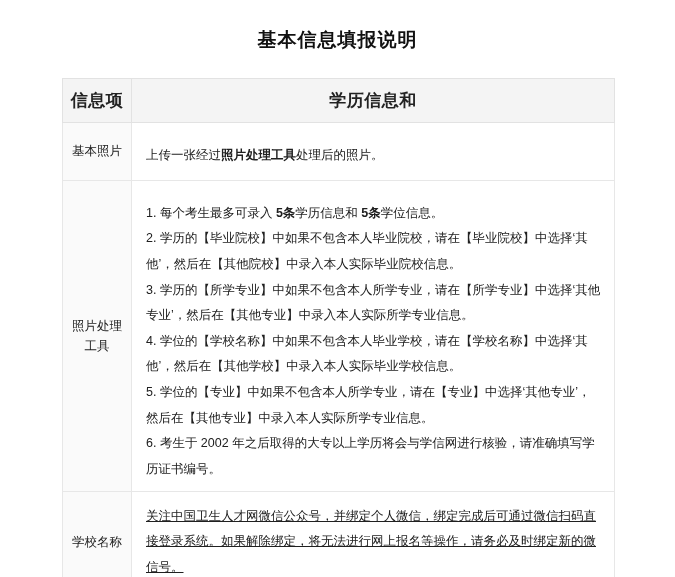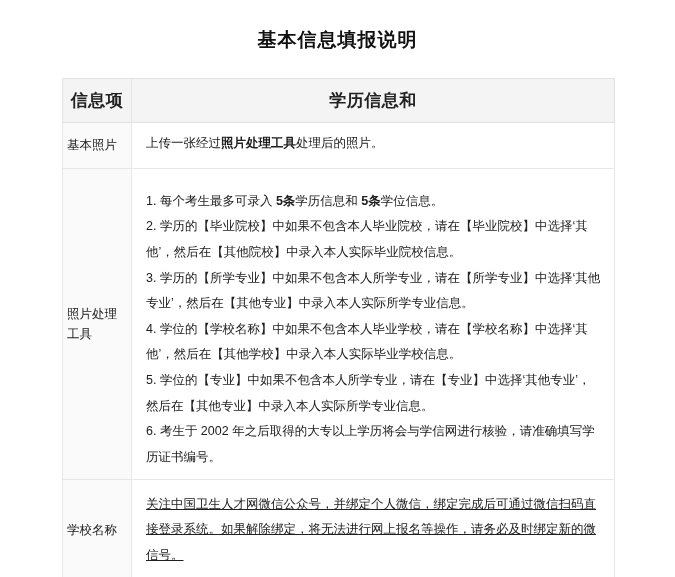--- a/index.html
+++ b/index.html
@@ -62,41 +62,41 @@
   }
   table.info-table tbody td {
     border: 1px solid #e7e7e7;
     font-size: 12.5px;
     color: #202020;
     vertical-align: middle;
     font-family: "Liberation Sans", "DejaVu Sans", sans-serif;
   }
   td.label-cell {
     background: #fafafa;
-    text-align: left;
+    text-align: center;
     padding: 8px 4px;
     line-height: 1.6;
     color: #1f1f1f;
   }
   td.desc-cell {
     background: #ffffff;
     text-align: left;
     padding: 9px 12px 9px 14px;
     line-height: 2.05;
   }
   .desc-cell .para {
     display: block;
     margin: 0;
     text-indent: 0;
   }
   .multi .para + .para {
     margin-top: 0px;
   }
   b, strong { font-weight: bold; }
-  .row-photo td.desc-cell { padding-top: 8px; padding-bottom: 11px; }
+  .row-photo td.desc-cell { padding-top: 20px; padding-bottom: 11px; }
   .row-wechat td.desc-cell { padding-top: 12px; padding-bottom: 12px; text-decoration: underline; }
   .row-edu td.desc-cell { padding-top: 20px; padding-bottom: 8px; }
 </style>
 </head>
 <body>
 
 <div class="page">
 
   <h1 class="page-title">基本信息填报说明</h1>
 

